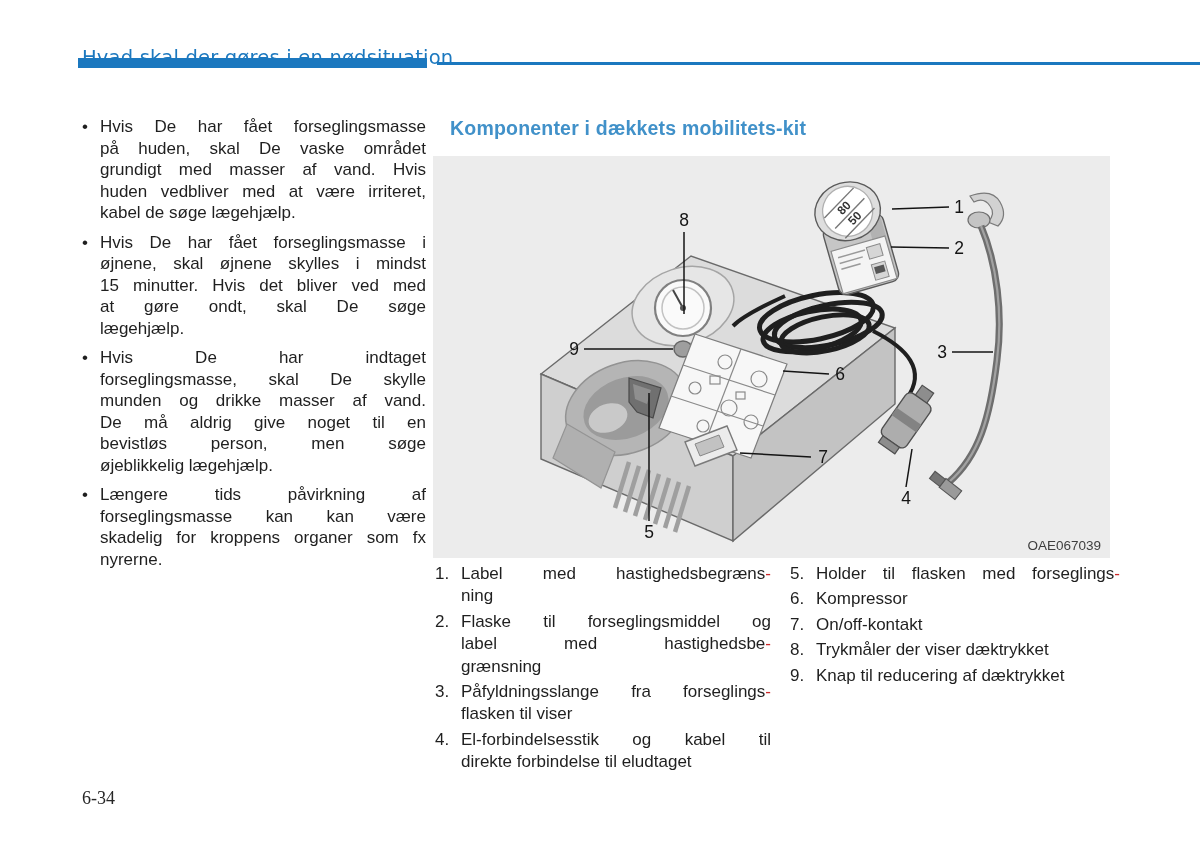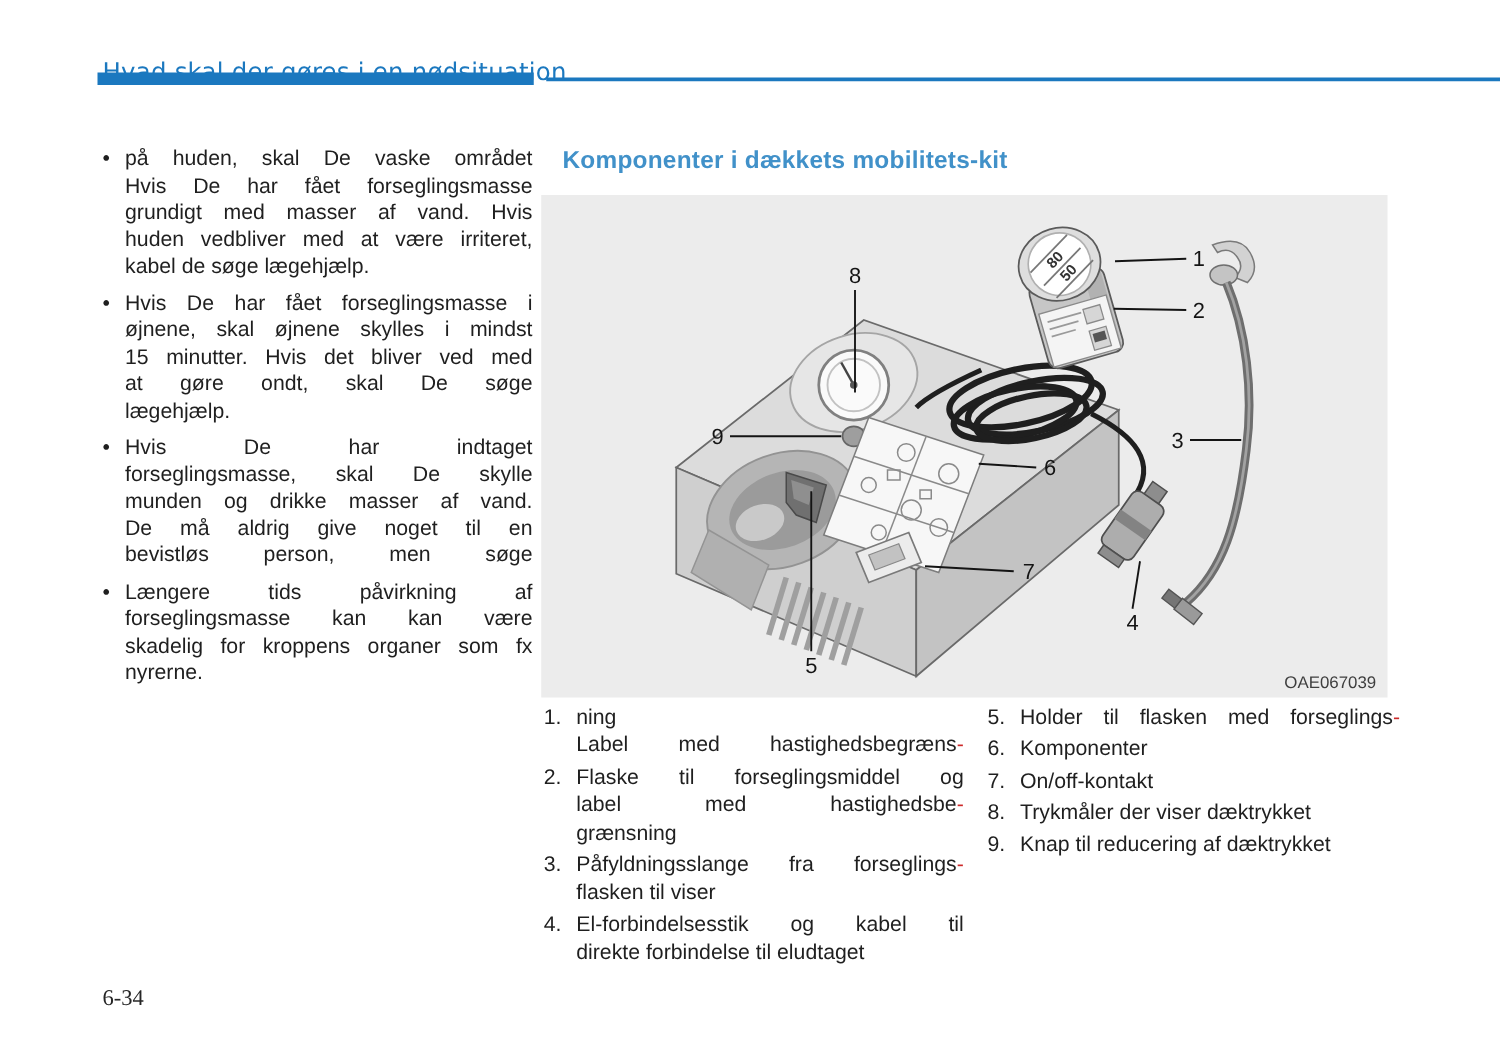--- a/index.html
+++ b/index.html
@@ -54,22 +54,22 @@
 <body style="--accent: #1b78bf; --secblue: #4191c9; --hyphred: #cc2929; color: rgb(31, 31, 31);">
 
 <div class="hdr-title">Hvad skal der gøres i en nødsituation</div>
 <div class="hdr-bar-thick"></div>
 <div class="hdr-bar-thin"></div>
 
 <div class="safety">
     <div class="row">
       <span class="marker">•</span>
       <div class="body">
+        <div class="line just">Hvis De har fået forseglingsmasse</div>
         <div class="line just">på huden, skal De vaske området</div>
-        <div class="line just">Hvis De har fået forseglingsmasse</div>
         <div class="line just">grundigt med masser af vand. Hvis</div>
         <div class="line just">huden vedbliver med at være irriteret,</div>
         <div class="line">kabel de søge lægehjælp.</div>
       </div>
     </div>
     <div class="row">
       <span class="marker">•</span>
       <div class="body">
         <div class="line just">Hvis De har fået forseglingsmasse i</div>
         <div class="line just">øjnene, skal øjnene skylles i mindst</div>
@@ -79,20 +79,21 @@
       </div>
     </div>
     <div class="row">
       <span class="marker">•</span>
       <div class="body">
         <div class="line just">Hvis De har indtaget</div>
         <div class="line just">forseglingsmasse, skal De skylle</div>
         <div class="line just">munden og drikke masser af vand.</div>
         <div class="line just">De må aldrig give noget til en</div>
         <div class="line just">bevistløs person, men søge</div>
+        <div class="line">øjeblikkelig lægehjælp.</div>
       </div>
     </div>
     <div class="row">
       <span class="marker">•</span>
       <div class="body">
         <div class="line just">Længere tids påvirkning af</div>
         <div class="line just">forseglingsmasse kan kan være</div>
         <div class="line just">skadelig for kroppens organer som fx</div>
         <div class="line">nyrerne.</div>
       </div>
@@ -236,22 +237,22 @@
       <text class="co-num" x="141" y="199" text-anchor="middle">9</text>
     </g>
     <text class="fig-code" x="668" y="394" text-anchor="end">OAE067039</text>
   </svg>
 </div>
 
 <div class="complist colL">
     <div class="row">
       <span class="marker">1.</span>
       <div class="body">
+        <div class="line just">Label med hastighedsbegræns<span class="red-h">-</span></div>
         <div class="line">ning</div>
-        <div class="line just">Label med hastighedsbegræns<span class="red-h">-</span></div>
       </div>
     </div>
     <div class="row">
       <span class="marker">2.</span>
       <div class="body">
         <div class="line just">Flaske til forseglingsmiddel og</div>
         <div class="line just">label med hastighedsbe<span class="red-h">-</span></div>
         <div class="line">grænsning</div>
       </div>
     </div>
@@ -273,21 +274,21 @@
 <div class="complist colR">
     <div class="row">
       <span class="marker">5.</span>
       <div class="body">
         <div class="line just">Holder til flasken med forseglings<span class="red-h">-</span></div>
       </div>
     </div>
     <div class="row">
       <span class="marker">6.</span>
       <div class="body">
-        <div class="line">Komponenter</div>
+        <div class="line">Kompressor</div>
       </div>
     </div>
     <div class="row">
       <span class="marker">7.</span>
       <div class="body">
         <div class="line">On/off-kontakt</div>
       </div>
     </div>
     <div class="row">
       <span class="marker">8.</span>

